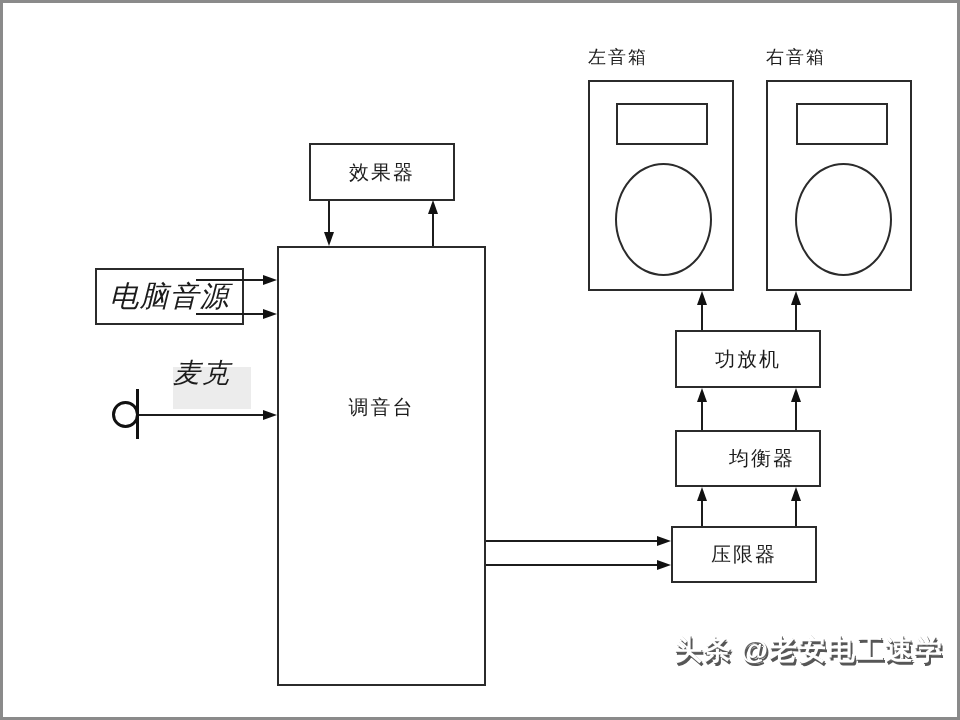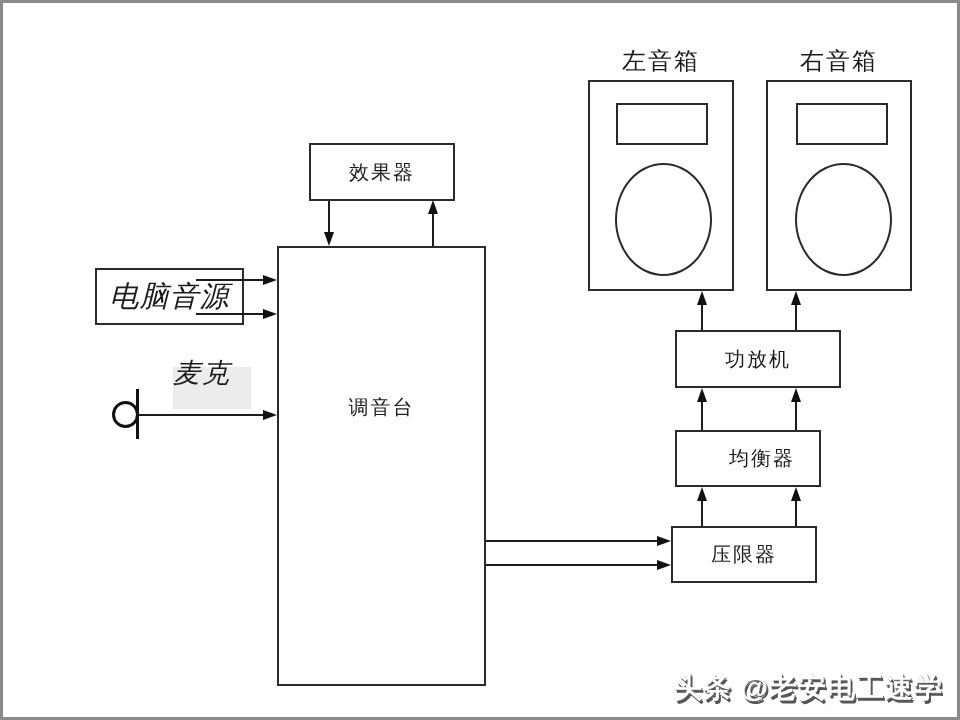--- a/index.html
+++ b/index.html
@@ -10,21 +10,21 @@
   }
   .box{
     position:absolute;border:2px solid #2b2b2b;background:#fff;
     display:flex;align-items:center;justify-content:center;
     font-size:20px;letter-spacing:2px;box-sizing:border-box;
   }
   .mixer-box{align-items:flex-start;}
   .mixer-box span{margin-top:146px;}
   .node-label{white-space:nowrap;}
   .speaker-title{
-    position:absolute;text-align:center;font-size:24px;letter-spacing:2px;
+    position:absolute;font-size:18px;letter-spacing:2px;
   }
   .tweeter{
     position:absolute;border:2px solid #2b2b2b;background:#fff;box-sizing:border-box;
   }
   .woofer{
     position:absolute;border:2px solid #2b2b2b;background:#fff;
     border-radius:50%;box-sizing:border-box;
   }
   .hline{position:absolute;height:2px;background:#1c1c1c;}
   .vline{position:absolute;width:2px;background:#1c1c1c;}
@@ -36,21 +36,21 @@
   .mic-highlight{position:absolute;background:#ececec;}
   .mic-label{
     position:absolute;font-style:italic;font-size:27px;letter-spacing:2px;white-space:nowrap;
   }
   .mic-circle{
     position:absolute;border:3px solid #111;border-radius:50%;
     background:#fff;box-sizing:border-box;
   }
   .mic-bar{position:absolute;background:#111;}
   .watermark{
-    position:absolute;right:14px;top:666px;
+    position:absolute;right:14px;top:628px;
     font-family:"Liberation Sans","DejaVu Sans",sans-serif;
     font-weight:bold;font-size:28px;letter-spacing:1px;color:#fff;
     text-shadow:2px 3px 0 #565656,1px 1px 0 #6a6a6a;white-space:nowrap;
   }
 </style>
 </head>
 <body>
 
 <div id="canvas">
 
@@ -89,21 +89,21 @@
   <div class="box" style="left:585px;top:77px;width:146px;height:211px;">
     <div class="tweeter" style="left:26px;top:21px;width:92px;height:42px;"></div>
     <div class="woofer" style="left:25px;top:81px;width:97px;height:113px;"></div>
   </div>
 
   <div class="box" style="left:763px;top:77px;width:146px;height:211px;">
     <div class="tweeter" style="left:28px;top:21px;width:92px;height:42px;"></div>
     <div class="woofer" style="left:27px;top:81px;width:97px;height:113px;"></div>
   </div>
 
-  <div class="box" style="left:672px;top:327px;width:166px;height:58px;">
+  <div class="box" style="left:672px;top:327px;width:146px;height:58px;">
     <span class="node-label">功放机</span>
   </div>
 
   <div class="box" style="left:672px;top:427px;width:146px;height:57px;padding-left:28px;">
     <span class="node-label">均衡器</span>
   </div>
 
   <div class="box" style="left:668px;top:523px;width:146px;height:57px;text-align:right;">
     <span class="node-label">压限器</span>
   </div>

